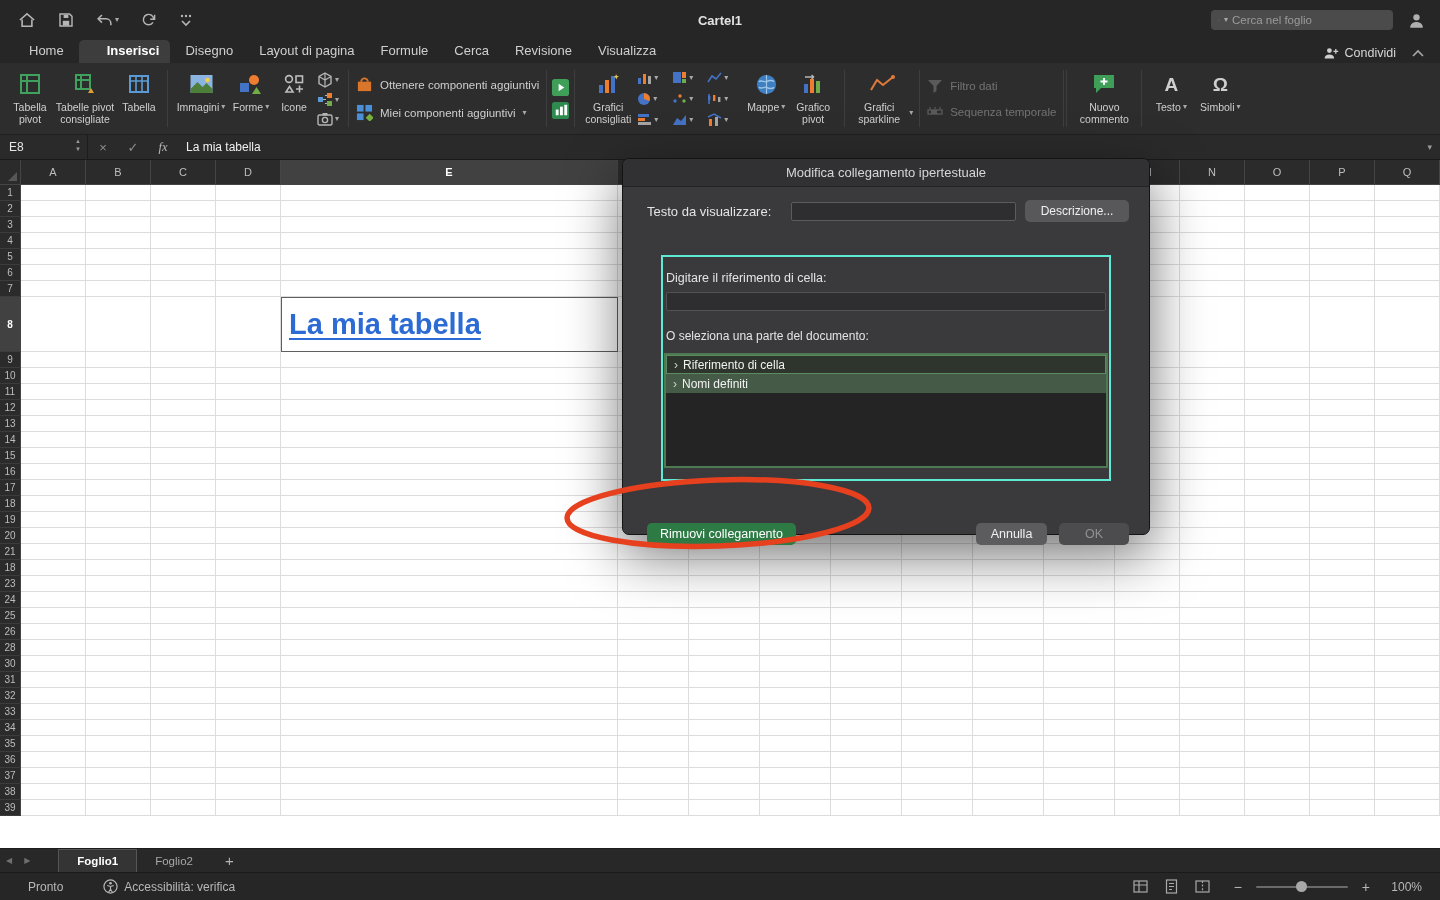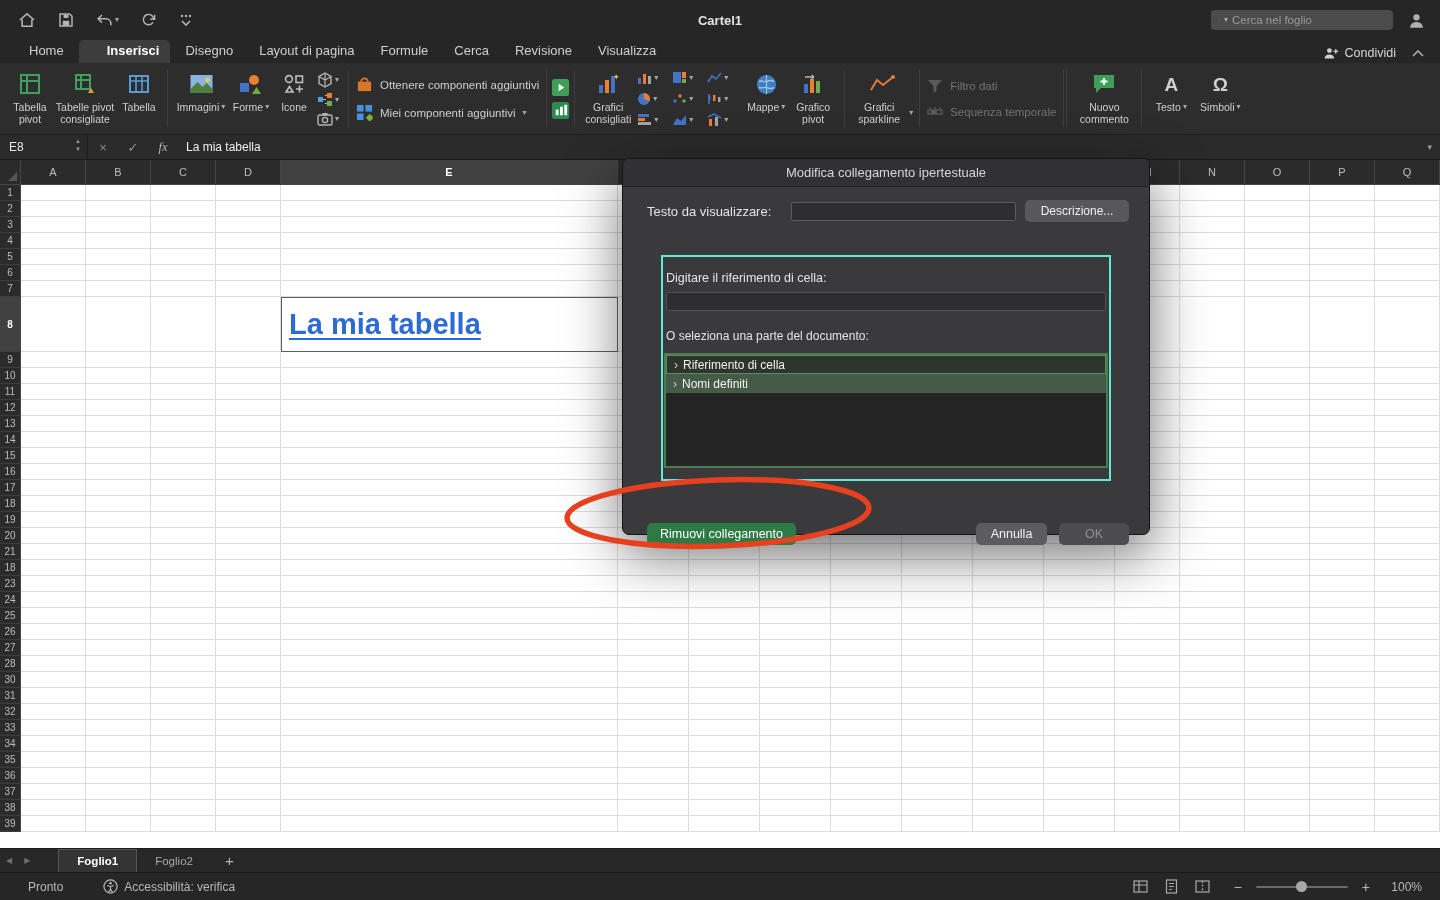--- a/index.html
+++ b/index.html
@@ -1070,40 +1070,20 @@
           <div class="cell" style="width: 71px;"></div>
           <div class="cell" style="width: 71px;"></div>
           <div class="cell" style="width: 71px;"></div>
           <div class="cell" style="width: 65px;"></div>
           <div class="cell" style="width: 65px;"></div>
           <div class="cell" style="width: 65px;"></div>
           <div class="cell" style="width: 65px;"></div>
           <div class="cell" style="width: 65px;"></div>
         </div>
         <div class="grid-row" style="height: 16px;">
-          <div class="row-h">27</div>
-          <div class="cell" style="width: 65px;"></div>
-          <div class="cell" style="width: 65px;"></div>
-          <div class="cell" style="width: 65px;"></div>
-          <div class="cell" style="width: 65px;"></div>
-          <div class="cell" style="width: 337px;"></div>
-          <div class="cell" style="width: 71px;"></div>
-          <div class="cell" style="width: 71px;"></div>
-          <div class="cell" style="width: 71px;"></div>
-          <div class="cell" style="width: 71px;"></div>
-          <div class="cell" style="width: 71px;"></div>
-          <div class="cell" style="width: 71px;"></div>
-          <div class="cell" style="width: 71px;"></div>
-          <div class="cell" style="width: 65px;"></div>
-          <div class="cell" style="width: 65px;"></div>
-          <div class="cell" style="width: 65px;"></div>
-          <div class="cell" style="width: 65px;"></div>
-          <div class="cell" style="width: 65px;"></div>
-        </div>
-        <div class="grid-row" style="height: 16px;">
           <div class="row-h">28</div>
           <div class="cell" style="width: 65px;"></div>
           <div class="cell" style="width: 65px;"></div>
           <div class="cell" style="width: 65px;"></div>
           <div class="cell" style="width: 65px;"></div>
           <div class="cell" style="width: 337px;"></div>
           <div class="cell" style="width: 71px;"></div>
           <div class="cell" style="width: 71px;"></div>
           <div class="cell" style="width: 71px;"></div>
           <div class="cell" style="width: 71px;"></div>

